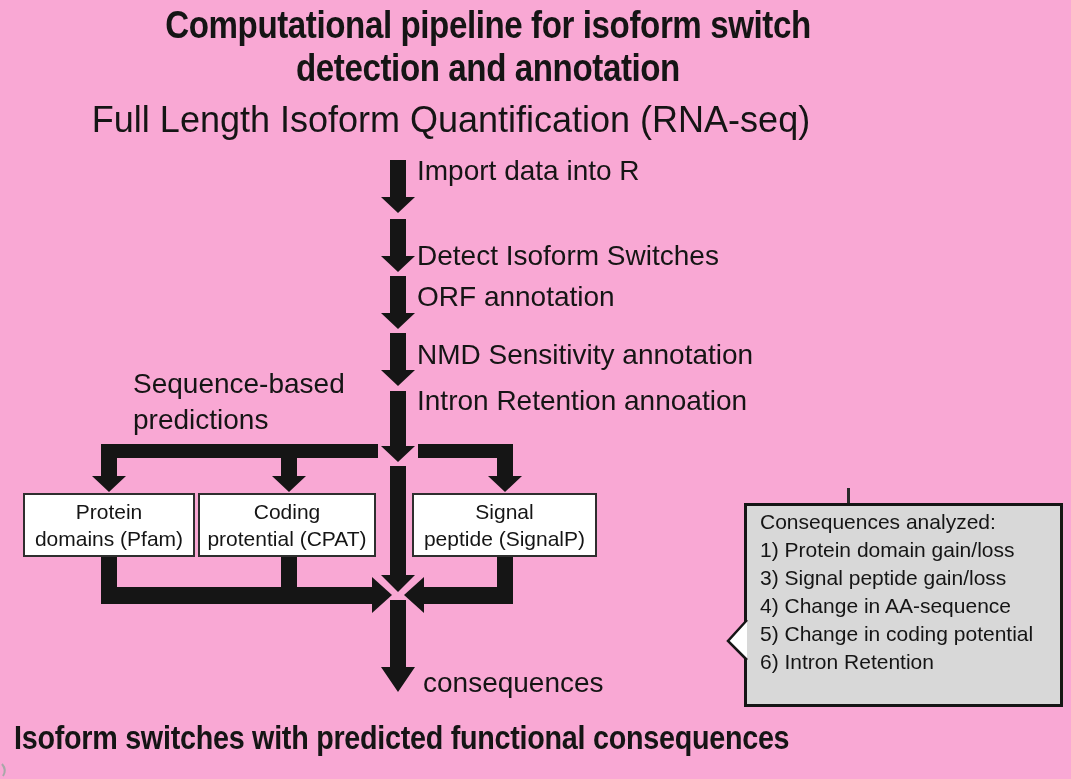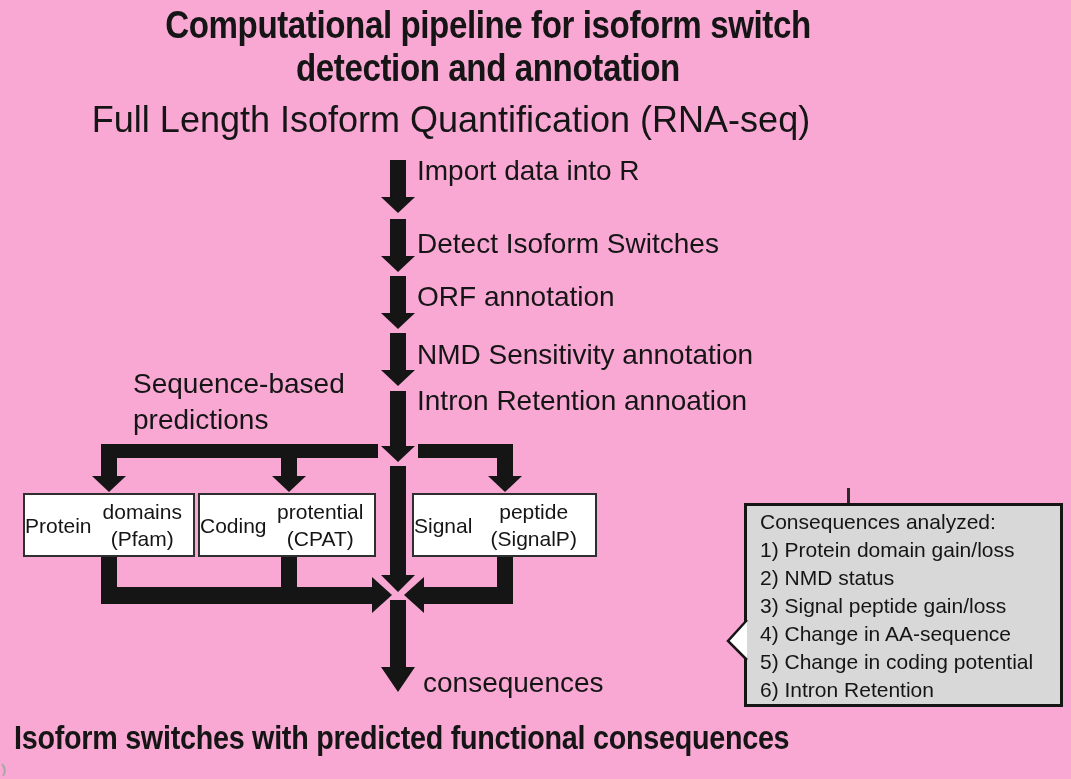--- a/index.html
+++ b/index.html
@@ -33,21 +33,21 @@
     z-index:3;
   }
   .branch-label,.pred-label{
     font-size:28px;line-height:34px;white-space:nowrap;z-index:3;
   }
   .tool-box{
     top:493px;height:64px;
     box-sizing:border-box;
     border:2px solid #2f2f2f;
     background:#ffffff;
-    display:flex;flex-direction:row;
+    display:flex;flex-direction:column;
     align-items:center;justify-content:center;
     font-size:21px;line-height:27px;
     text-align:center;
     z-index:2;
   }
   .callout-box{
     left:744px;top:503px;width:319px;height:204px;
     box-sizing:border-box;
     border:3px solid #151515;
     background:#d8d8d8;
@@ -76,21 +76,21 @@
 <div id="canvas">
 
   <div class="abs title">
     <div>Computational pipeline for isoform switch</div>
     <div>detection and annotation</div>
   </div>
 
   <div class="abs src-label">Full Length Isoform Quantification (RNA-seq)</div>
 
   <div class="abs step-label" style="top:154px;">Import data into R</div>
-  <div class="abs step-label" style="top:227px;">Detect Isoform Switches</div>
+  <div class="abs step-label" style="top:239px;">Detect Isoform Switches</div>
   <div class="abs step-label" style="top:280px;">ORF annotation</div>
   <div class="abs step-label" style="top:338px;">NMD Sensitivity annotation</div>
   <div class="abs step-label" style="top:384px;">Intron Retention annoation</div>
 
   <div class="abs branch-label" style="left:133px;top:367px;">Sequence-based</div>
   <div class="abs branch-label" style="left:133px;top:403px;">predictions</div>
 
   <div class="abs tool-box" style="left:23px;width:172px;">
     <div>Protein</div>
     <div>domains (Pfam)</div>
@@ -102,21 +102,20 @@
   <div class="abs tool-box" style="left:198px;width:178px;">
     <div>Coding</div>
     <div>protential (CPAT)</div>
   </div>
 
   <div class="abs pred-label" style="left:423px;top:666px;">consequences</div>
 
   <div class="abs callout-box">
     <div>Consequences analyzed:</div>
     <div>1) Protein domain gain/loss</div>
-    <div>2) NMD status</div>
     <div>3) Signal peptide gain/loss</div>
     <div>4) Change in AA-sequence</div>
     <div>5) Change in coding potential</div>
     <div>6) Intron Retention</div>
   </div>
 
   <div class="abs footer">Isoform switches with predicted functional consequences</div>
 
   <svg id="connectors" class="abs" viewBox="0 0 1071 779" xmlns="http://www.w3.org/2000/svg">
 

